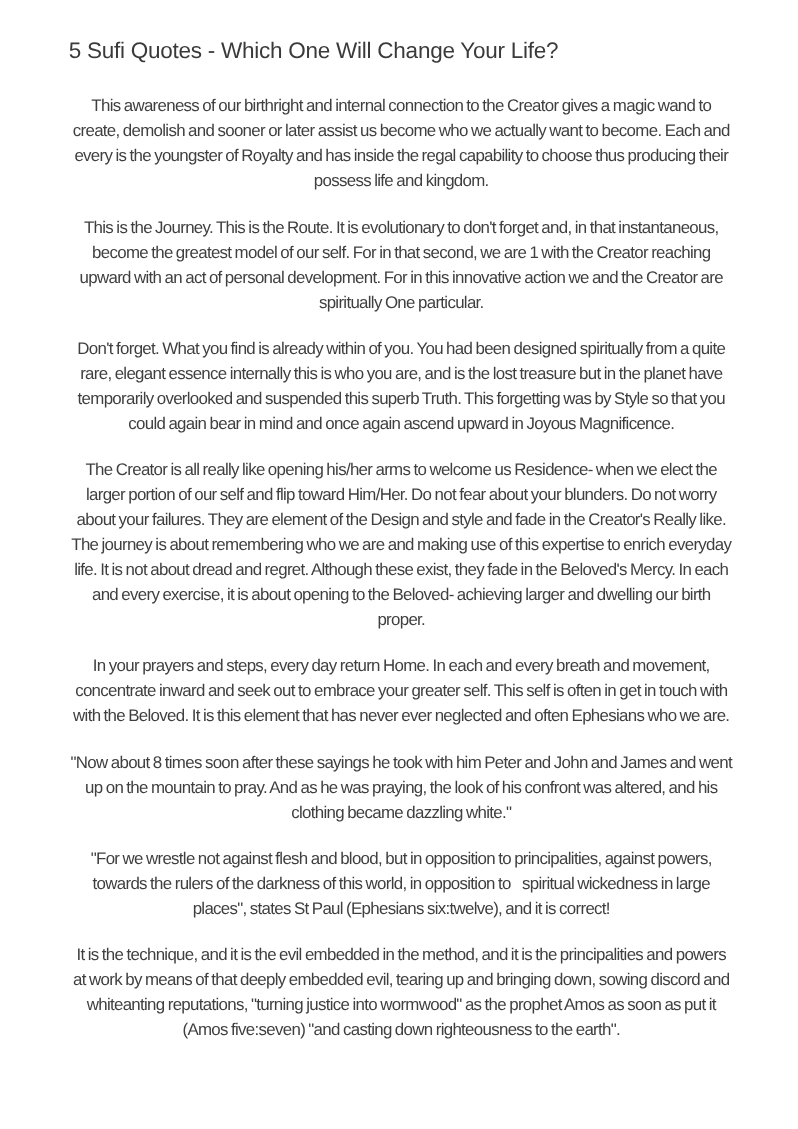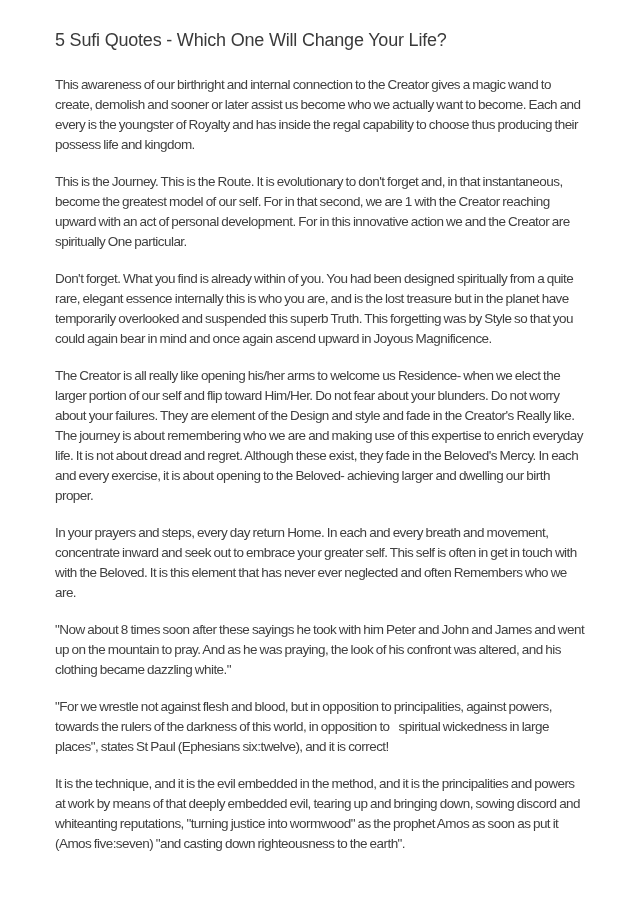--- a/index.html
+++ b/index.html
@@ -25,41 +25,41 @@
     letter-spacing: -0.2px;
     line-height: 23px;
   }
   .body-paragraph {
     margin: 0 0 17px 0;
     font-size: 13.5px;
     line-height: 20px;
     color: #3f3f3f;
     letter-spacing: -0.55px;
     word-spacing: -0.6px;
-    text-align: left;
+    text-align: center;
   }
   .bold-term {
     font-weight: 400;
     margin-left: 9px;
   }
 </style>
 </head>
 <body>
 
 <div class="page">
   <h1 class="page-title">5 Sufi Quotes - Which One Will Change Your Life?</h1>
 
   <p class="body-paragraph">This awareness of our birthright and internal connection to the Creator gives a magic wand to create, demolish and sooner or later assist us become who we actually want to become. Each and every is the youngster of Royalty and has inside the regal capability to choose thus producing their possess life and kingdom.</p>
 
   <p class="body-paragraph">This is the Journey. This is the Route. It is evolutionary to don't forget and, in that instantaneous, become the greatest model of our self. For in that second, we are 1 with the Creator reaching upward with an act of personal development. For in this innovative action we and the Creator are spiritually One particular.</p>
 
   <p class="body-paragraph">Don't forget. What you find is already within of you. You had been designed spiritually from a quite rare, elegant essence internally this is who you are, and is the lost treasure but in the planet have temporarily overlooked and suspended this superb Truth. This forgetting was by Style so that you could again bear in mind and once again ascend upward in Joyous Magnificence.</p>
 
   <p class="body-paragraph">The Creator is all really like opening his/her arms to welcome us Residence- when we elect the larger portion of our self and flip toward Him/Her. Do not fear about your blunders. Do not worry about your failures. They are element of the Design and style and fade in the Creator's Really like. The journey is about remembering who we are and making use of this expertise to enrich everyday life. It is not about dread and regret. Although these exist, they fade in the Beloved's Mercy. In each and every exercise, it is about opening to the Beloved- achieving larger and dwelling our birth proper.</p>
 
-  <p class="body-paragraph">In your prayers and steps, every day return Home. In each and every breath and movement, concentrate inward and seek out to embrace your greater self. This self is often in get in touch with with the Beloved. It is this element that has never ever neglected and often Remembers who we are.</p>
+  <p class="body-paragraph">In your prayers and steps, every day return Home. In each and every breath and movement, concentrate inward and seek out to embrace your greater self. This self is often in get in touch with with the Beloved. It is this element that has never ever neglected and often Ephesians who we are.</p>
 
   <p class="body-paragraph">"Now about 8 times soon after these sayings he took with him Peter and John and James and went up on the mountain to pray. And as he was praying, the look of his confront was altered, and his clothing became dazzling white."</p>
 
   <p class="body-paragraph"><span>"For we wrestle not against flesh and blood, but in opposition to principalities, against powers, towards the rulers of the darkness of this world, in opposition to</span><span class="bold-term">spiritual</span><span> wickedness in large places", states St Paul (Ephesians six:twelve), and it is correct!</span></p>
 
   <p class="body-paragraph">It is the technique, and it is the evil embedded in the method, and it is the principalities and powers at work by means of that deeply embedded evil, tearing up and bringing down, sowing discord and whiteanting reputations, "turning justice into wormwood" as the prophet Amos as soon as put it (Amos five:seven) "and casting down righteousness to the earth".</p>
 </div>
 
 </body></html>

